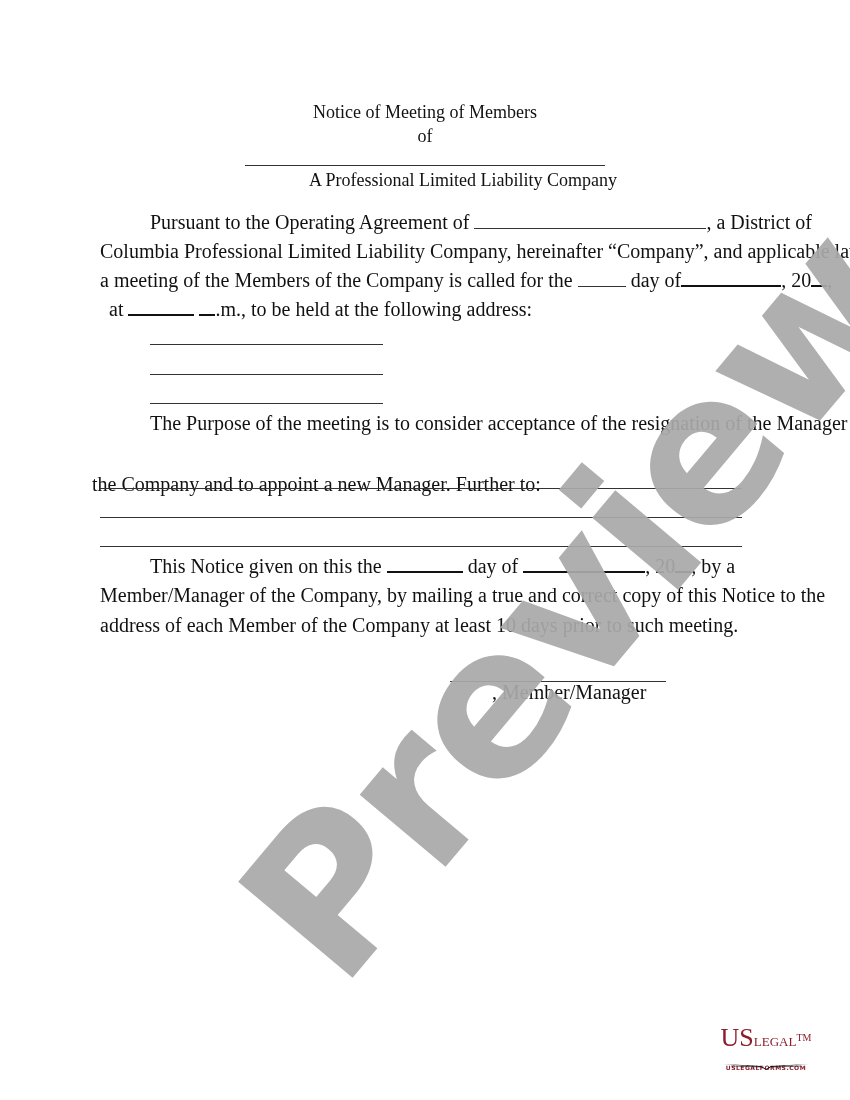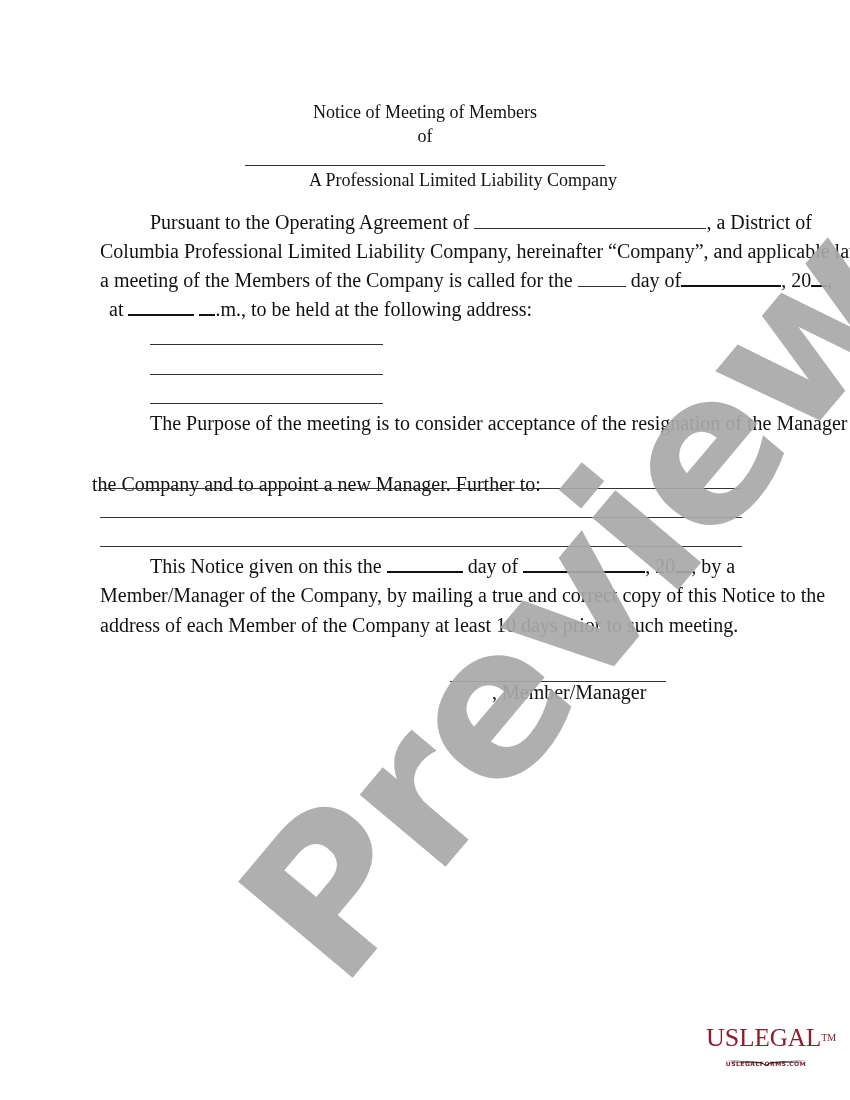--- a/index.html
+++ b/index.html
@@ -10,21 +10,21 @@
   .title { position:absolute; left:0; width:850px; text-align:center; font-size:18px; line-height:22px; }
   .rule { position:absolute; height:0; border-top:1px solid #333; }
   .u { display:inline-block; border-bottom:1px solid #333; height:14px; vertical-align:baseline; }
   .ub { border-bottom:2px solid #111; }
   .watermark { position:absolute; left:95px; top:440px; font-family:"DejaVu Sans", sans-serif;
                font-weight:bold; font-size:205px; color:#a9a9a9; opacity:0.93;
                transform:rotate(-50deg); transform-origin:0 0; white-space:nowrap;
                letter-spacing:-4px; pointer-events:none; top:850px; left:200px; }
   .logo { position:absolute; left:706px; top:1024px; width:120px; text-align:center; }
   .logo-main { font-family:"Liberation Serif", serif; font-size:26px; color:#8b1d2c; letter-spacing:0px; line-height:28px; }
-  .logo-main .small { font-size:25px; }
+  .logo-main .small { font-size:13px; }
   .logo-tm { font-size:10px; vertical-align:top; color:#8b1d2c; }
   .logo-wings { height:8px; position:relative; margin:0 auto; width:90px; }
   .logo-url { font-family:"DejaVu Sans", sans-serif; font-size:6px; color:#8b1d2c; letter-spacing:0.5px; font-weight:bold; }
 </style>
 </head>
 <body>
 
 <div class="page">
 
   <div class="title" style="top:101px;">Notice of Meeting of Members</div>

